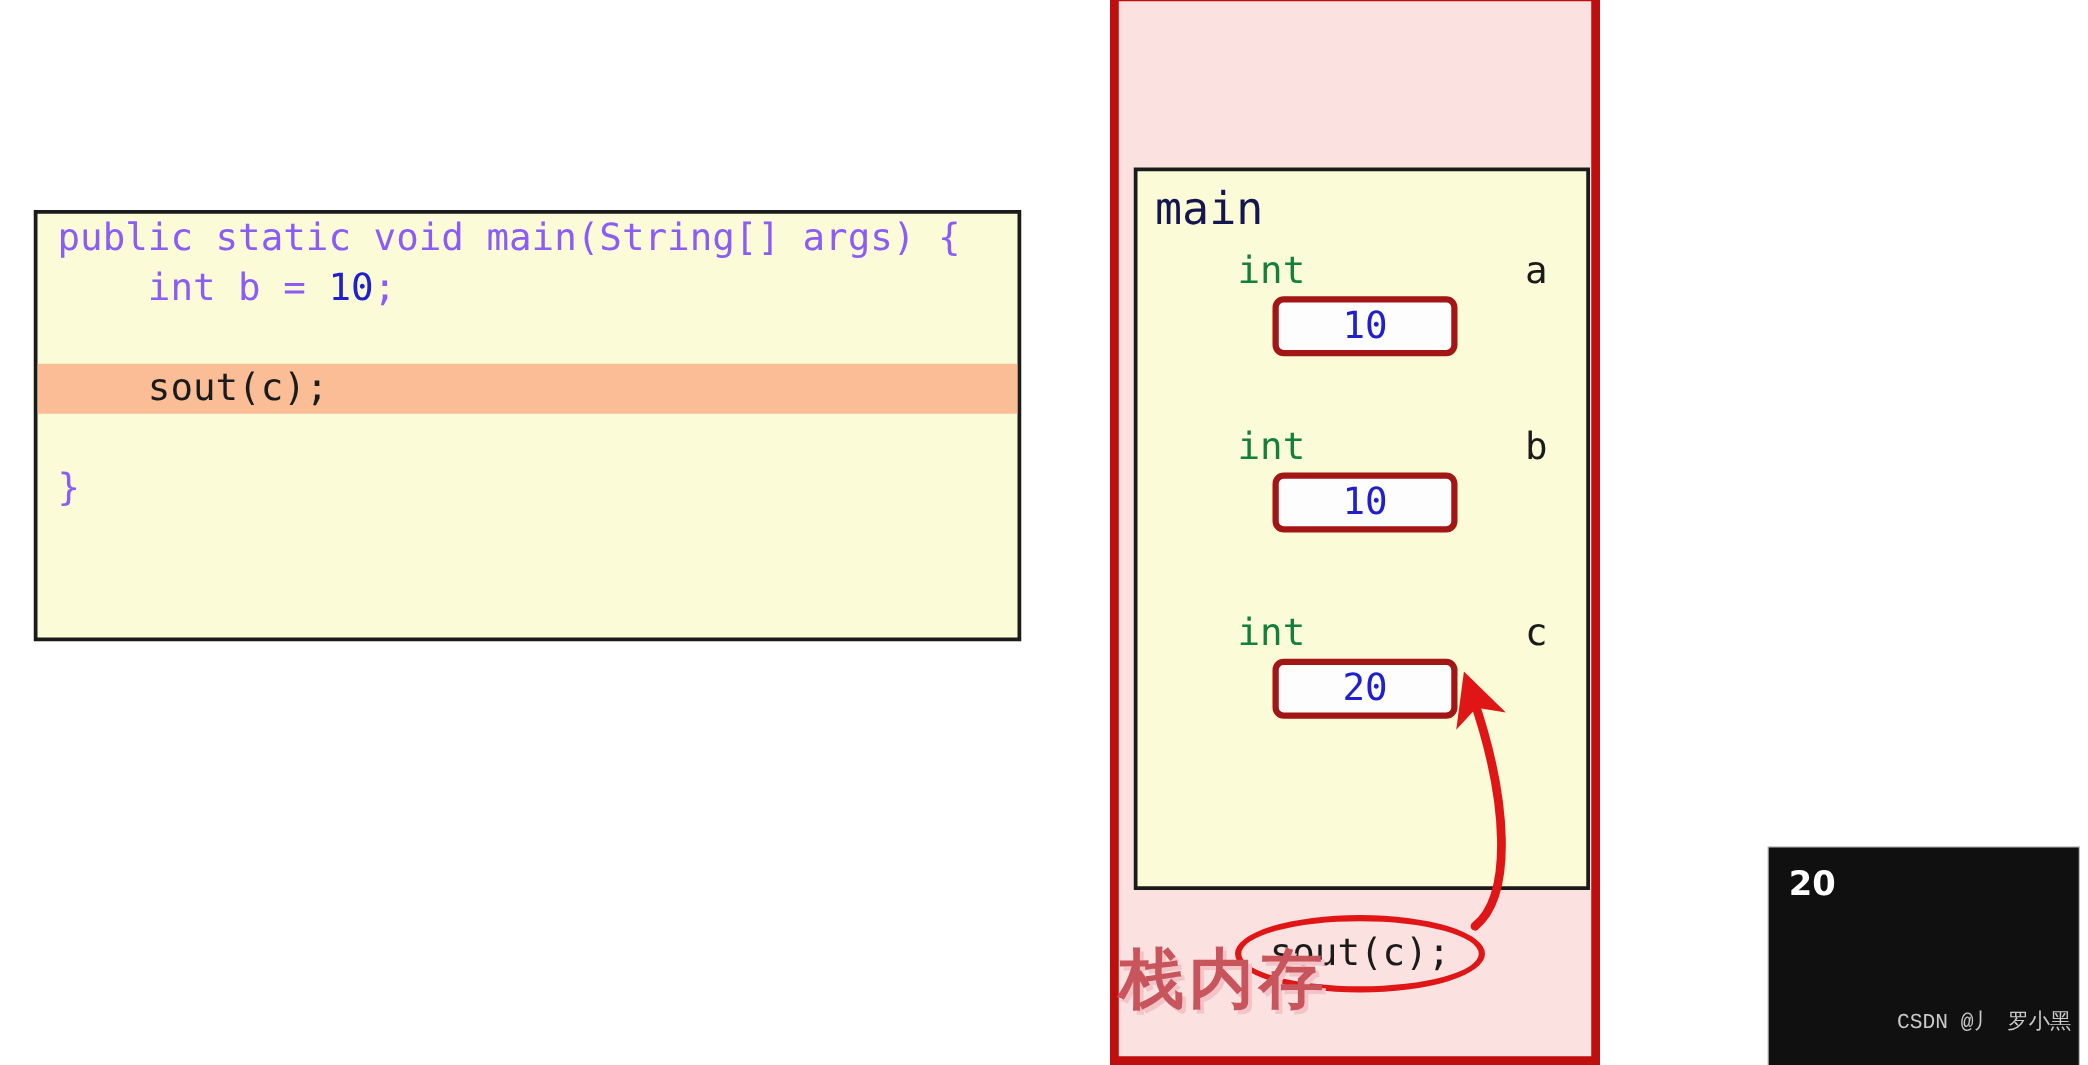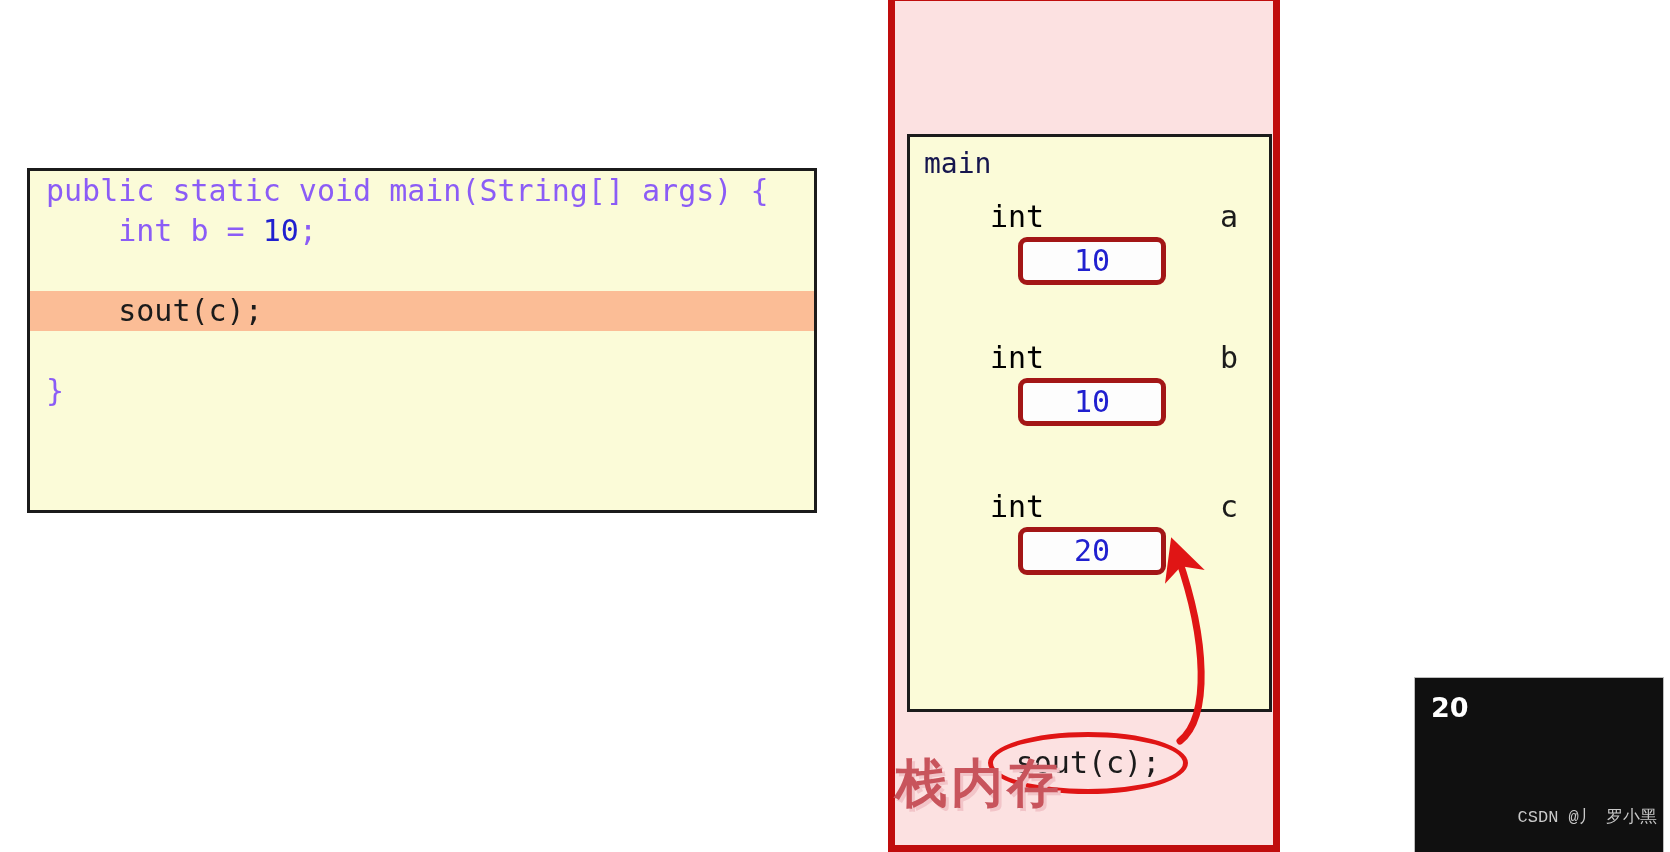--- a/index.html
+++ b/index.html
@@ -63,36 +63,36 @@
     height: 578px;
     background: #fbfbd8;
     border: 3px solid #1b1b1b;
     box-sizing: border-box;
   }
   #main-frame-label {
     position: absolute;
     left: 14px;
     top: 10px;
     font-family: "DejaVu Sans Mono", monospace;
-    font-size: 28px;
+    font-size: 36px;
     color: #16164e;
   }
   .var-slot {
     position: absolute;
     left: 72px;
     width: 262px;
     height: 125px;
   }
   .var-type {
     position: absolute;
     left: 8px;
     top: 0px;
     font-family: "DejaVu Sans Mono", monospace;
     font-size: 30px;
-    color: #000000;
+    color: #15803d;
   }
   .var-name {
     position: absolute;
     right: 6px;
     top: 0px;
     font-family: "DejaVu Sans Mono", monospace;
     font-size: 30px;
     color: #1b1b1b;
   }
   .var-box {

